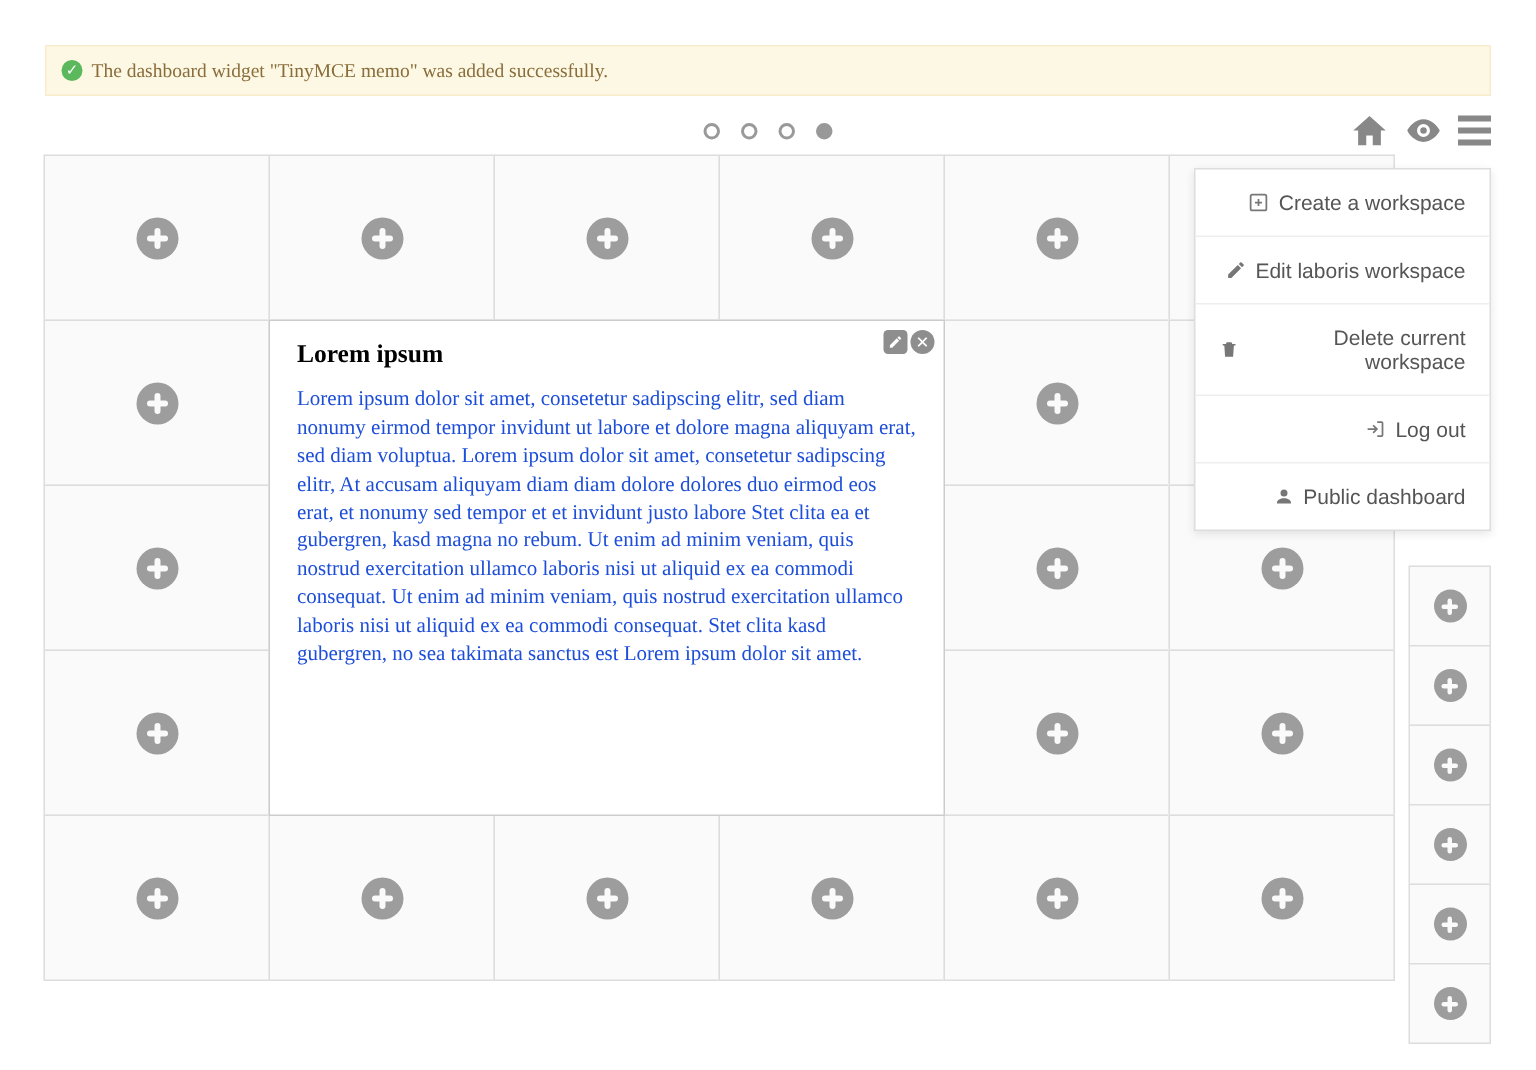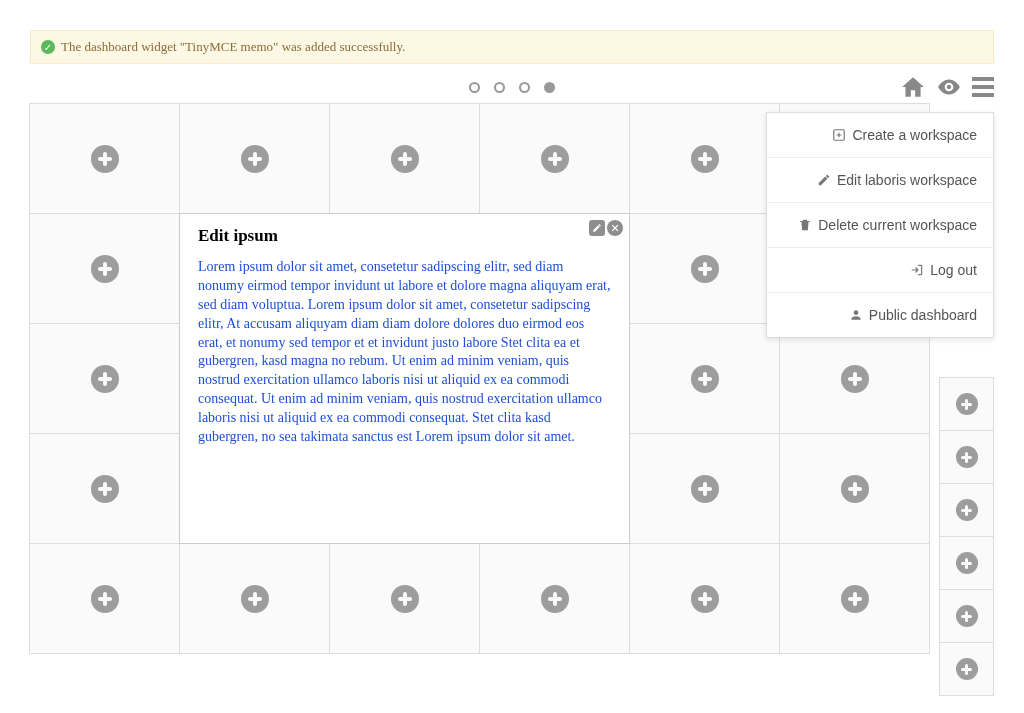--- a/index.html
+++ b/index.html
@@ -81,21 +81,21 @@
     display: block;
     width: 22px;
     height: 4px;
     background: #888;
     border-radius: 0;
   }
   .dropdown {
     position: absolute;
     right: 30px;
     top: 112px;
-    width: 228px;
+    width: 198px;
     background: #fff;
     border: 1px solid #ddd;
     box-shadow: 0 2px 6px rgba(0,0,0,0.1);
     z-index: 50;
     font-family: Arial, sans-serif;
     font-size: 14px;
     color: #555;
   }
   .dropdown-item {
     padding: 14px 16px;
@@ -300,21 +300,21 @@
       </div>
       <div class="widget">
         <div class="widget-controls">
           <span class="wc-btn">
             <svg width="10" height="10" viewBox="0 0 24 24" fill="#fff">
               <use href="#i-edit"></use>
             </svg>
           </span>
           <span class="wc-btn wc-close">✕</span>
         </div>
-        <h3>Edit ipsum</h3>
+        <h3>Lorem ipsum</h3>
         <p>Lorem ipsum dolor sit amet, consetetur sadipscing elitr, sed diam nonumy eirmod tempor invidunt ut labore et dolore magna aliquyam erat, sed diam voluptua. Lorem ipsum dolor sit amet, consetetur sadipscing elitr, At accusam aliquyam diam diam dolore dolores duo eirmod eos erat, et nonumy sed tempor et et invidunt justo labore Stet clita ea et gubergren, kasd magna no rebum. Ut enim ad minim veniam, quis nostrud exercitation ullamco laboris nisi ut aliquid ex ea commodi consequat. Ut enim ad minim veniam, quis nostrud exercitation ullamco laboris nisi ut aliquid ex ea commodi consequat. Stet clita kasd gubergren, no sea takimata sanctus est Lorem ipsum dolor sit amet.</p>
       </div>
       <div class="cell">
         <div class="plus"></div>
       </div>
       <div class="cell">
         <div class="plus"></div>
       </div>
       <div class="cell">
         <div class="plus"></div>

